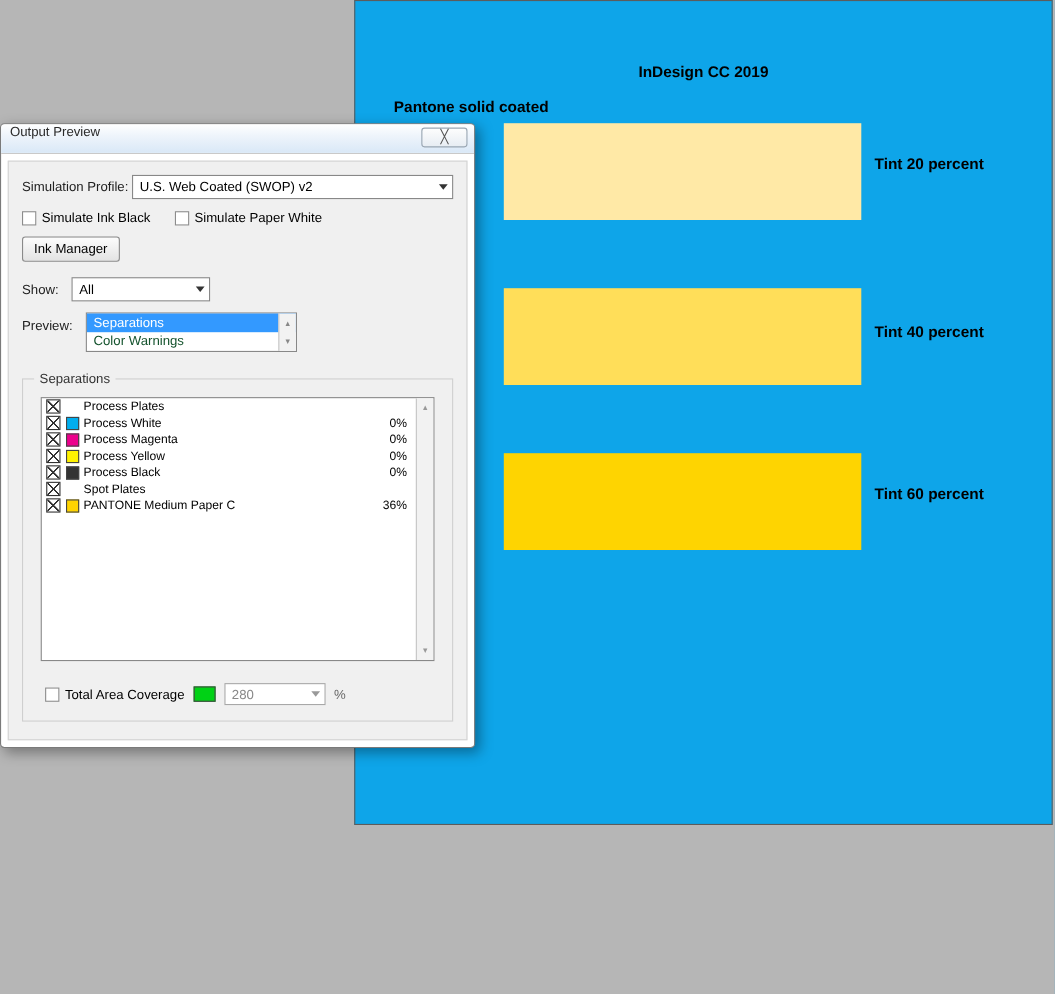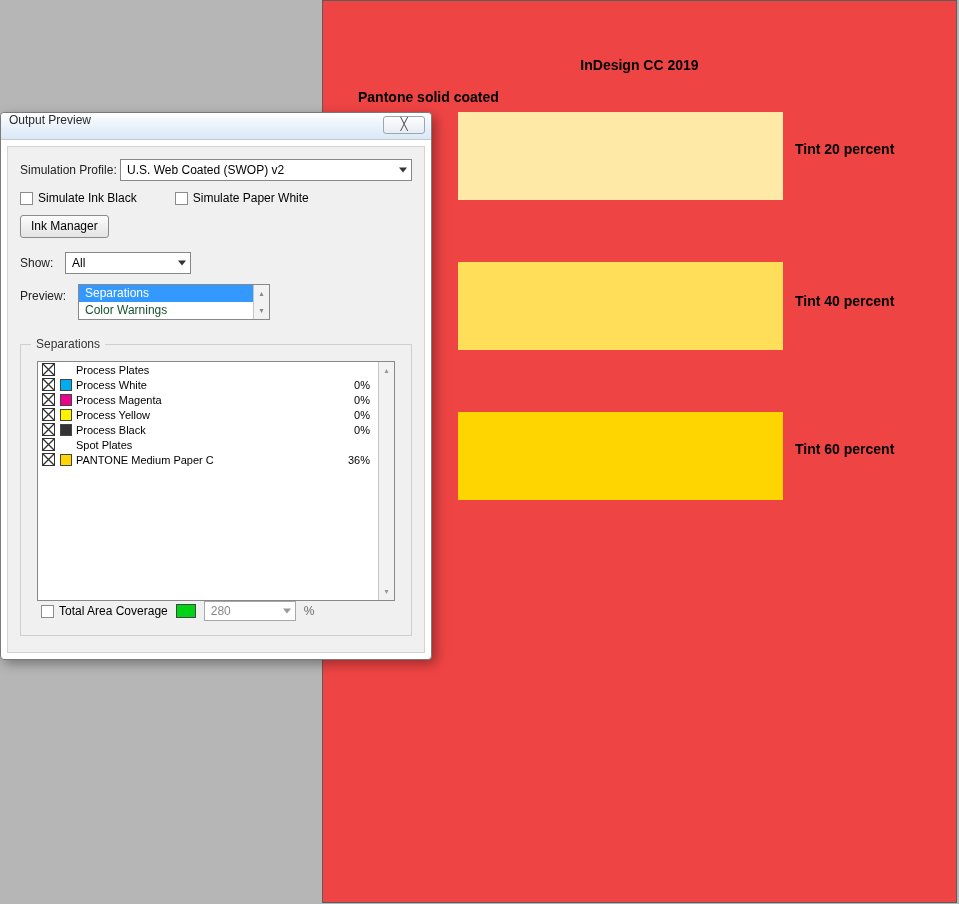--- a/index.html
+++ b/index.html
@@ -12,22 +12,22 @@
     position: relative;
     overflow: hidden;
   }
 
   
   .page {
     position: absolute;
     left: 322px;
     top: 0;
     width: 635px;
-    height: 903px;
-    background: #ef4444;
+    height: 750px;
+    background: #0ea5e9;
     border: 1px solid #5c5c5c;
   }
   .page-title {
     position: absolute;
     top: 56px;
     left: 0; right: 0;
     text-align: center;
     font-weight: bold;
     font-size: 14px;
     color: #000;
@@ -121,21 +121,21 @@
   }
   .select-wide .arrow, .select-narrow .arrow {
     position:absolute; right:4px; top:50%; transform:translateY(-50%);
     width:0;height:0;border-left:4px solid transparent;border-right:4px solid transparent;border-top:5px solid #333;
   }
   .select-narrow {
     width:126px;height:22px;background:#fff;border:1px solid #888;
     display:flex;align-items:center;padding:0 6px;position:relative;
   }
 
-  .checkbox-row { display: flex; align-items: center; gap: 38px; margin-bottom: 10px; }
+  .checkbox-row { display: flex; align-items: center; gap: 22px; margin-bottom: 10px; }
   .checkbox { display:flex; align-items:center; gap:5px; }
   .cb-box {
     width:13px;height:13px;background:#fff;border:1px solid #8c8c8c; position:relative;
   }
 
   .btn {
     display:inline-block;
     padding: 3px 10px 4px;
     border:1px solid #8a8a8a;
     border-radius:3px;
@@ -229,21 +229,21 @@
   .sep-scroll {
     position:absolute; right:0; top:0; bottom:0; width:16px;
     border-left:1px solid #c5c5c5;
     background:#f2f2f2;
     display:flex; flex-direction:column;
   }
   .sep-scroll .scroll-arrow { color:#999; }
   .sep-scroll .track { flex:1; }
 
   .coverage-row {
-    display:flex; align-items:center; gap:8px; 
+    display:flex; align-items:center; gap:8px; margin-top: 20px;
     padding-left: 4px;
   }
   .cov-swatch {
     width:20px; height:14px; border:1px solid #444; background:#00d215;
   }
   .cov-input {
     width:92px; height:20px;
     border:1px solid #a8a8a8;
     background:#fff;
     display:flex; align-items:center;

